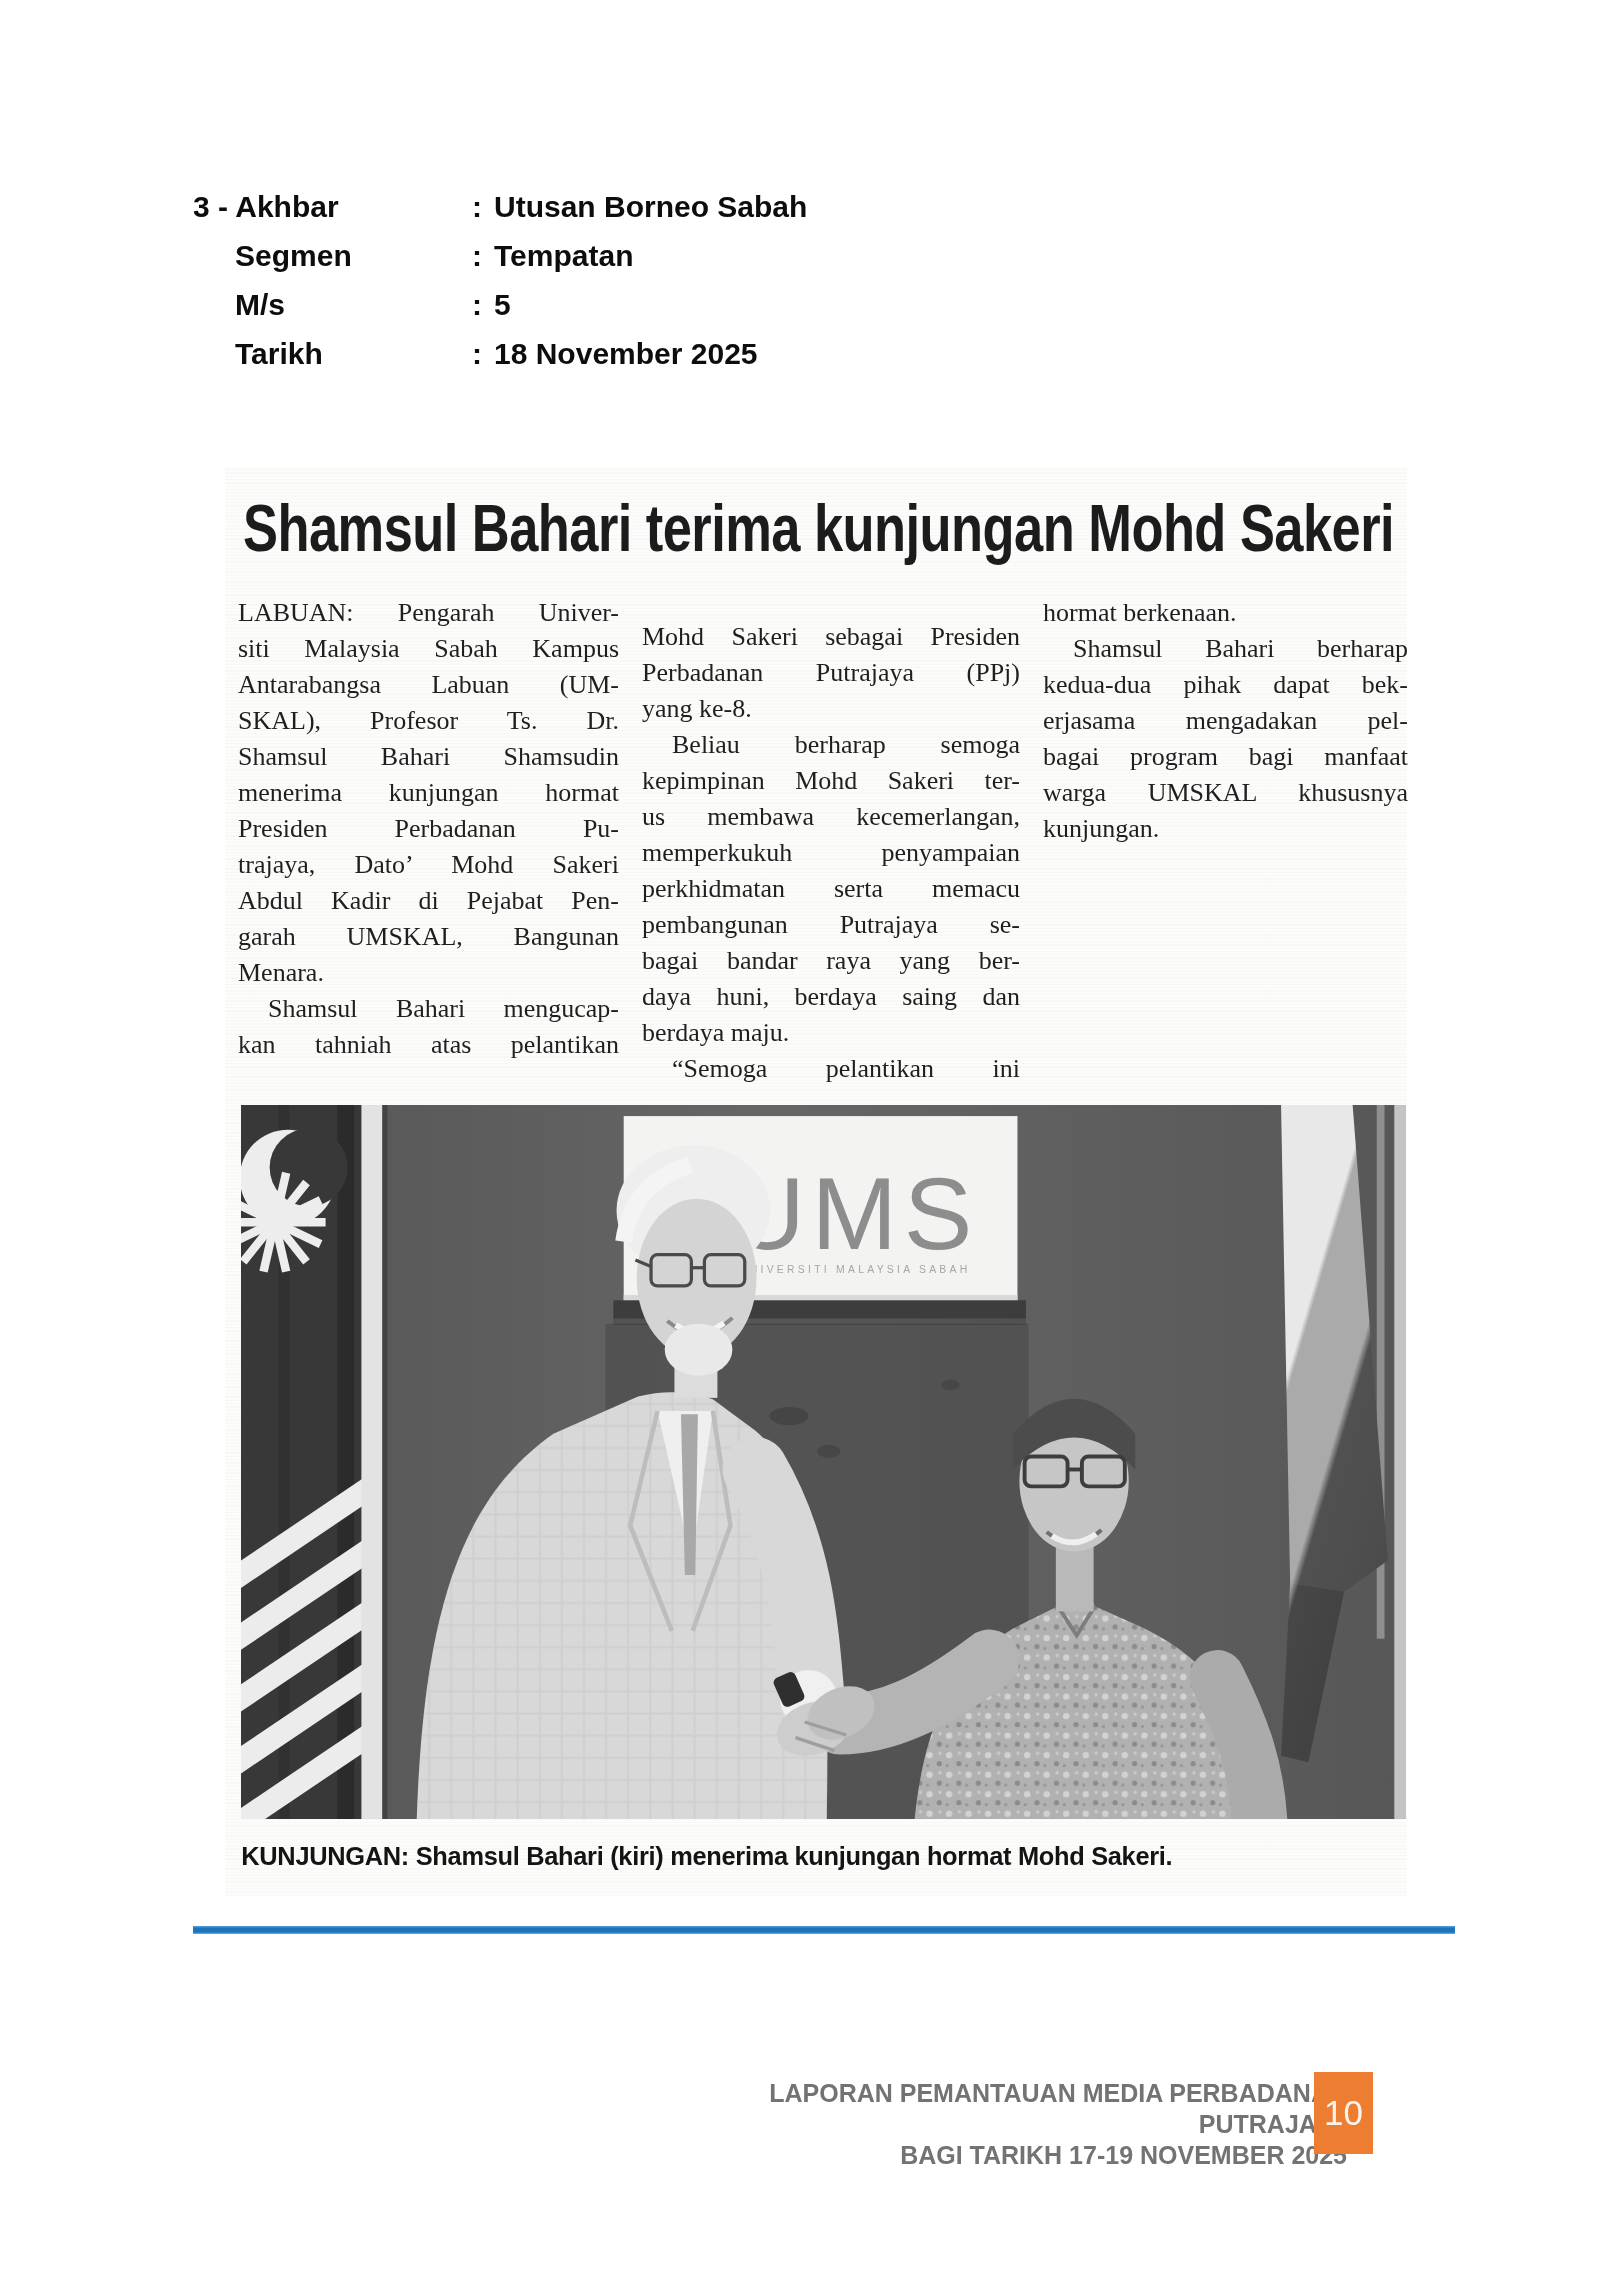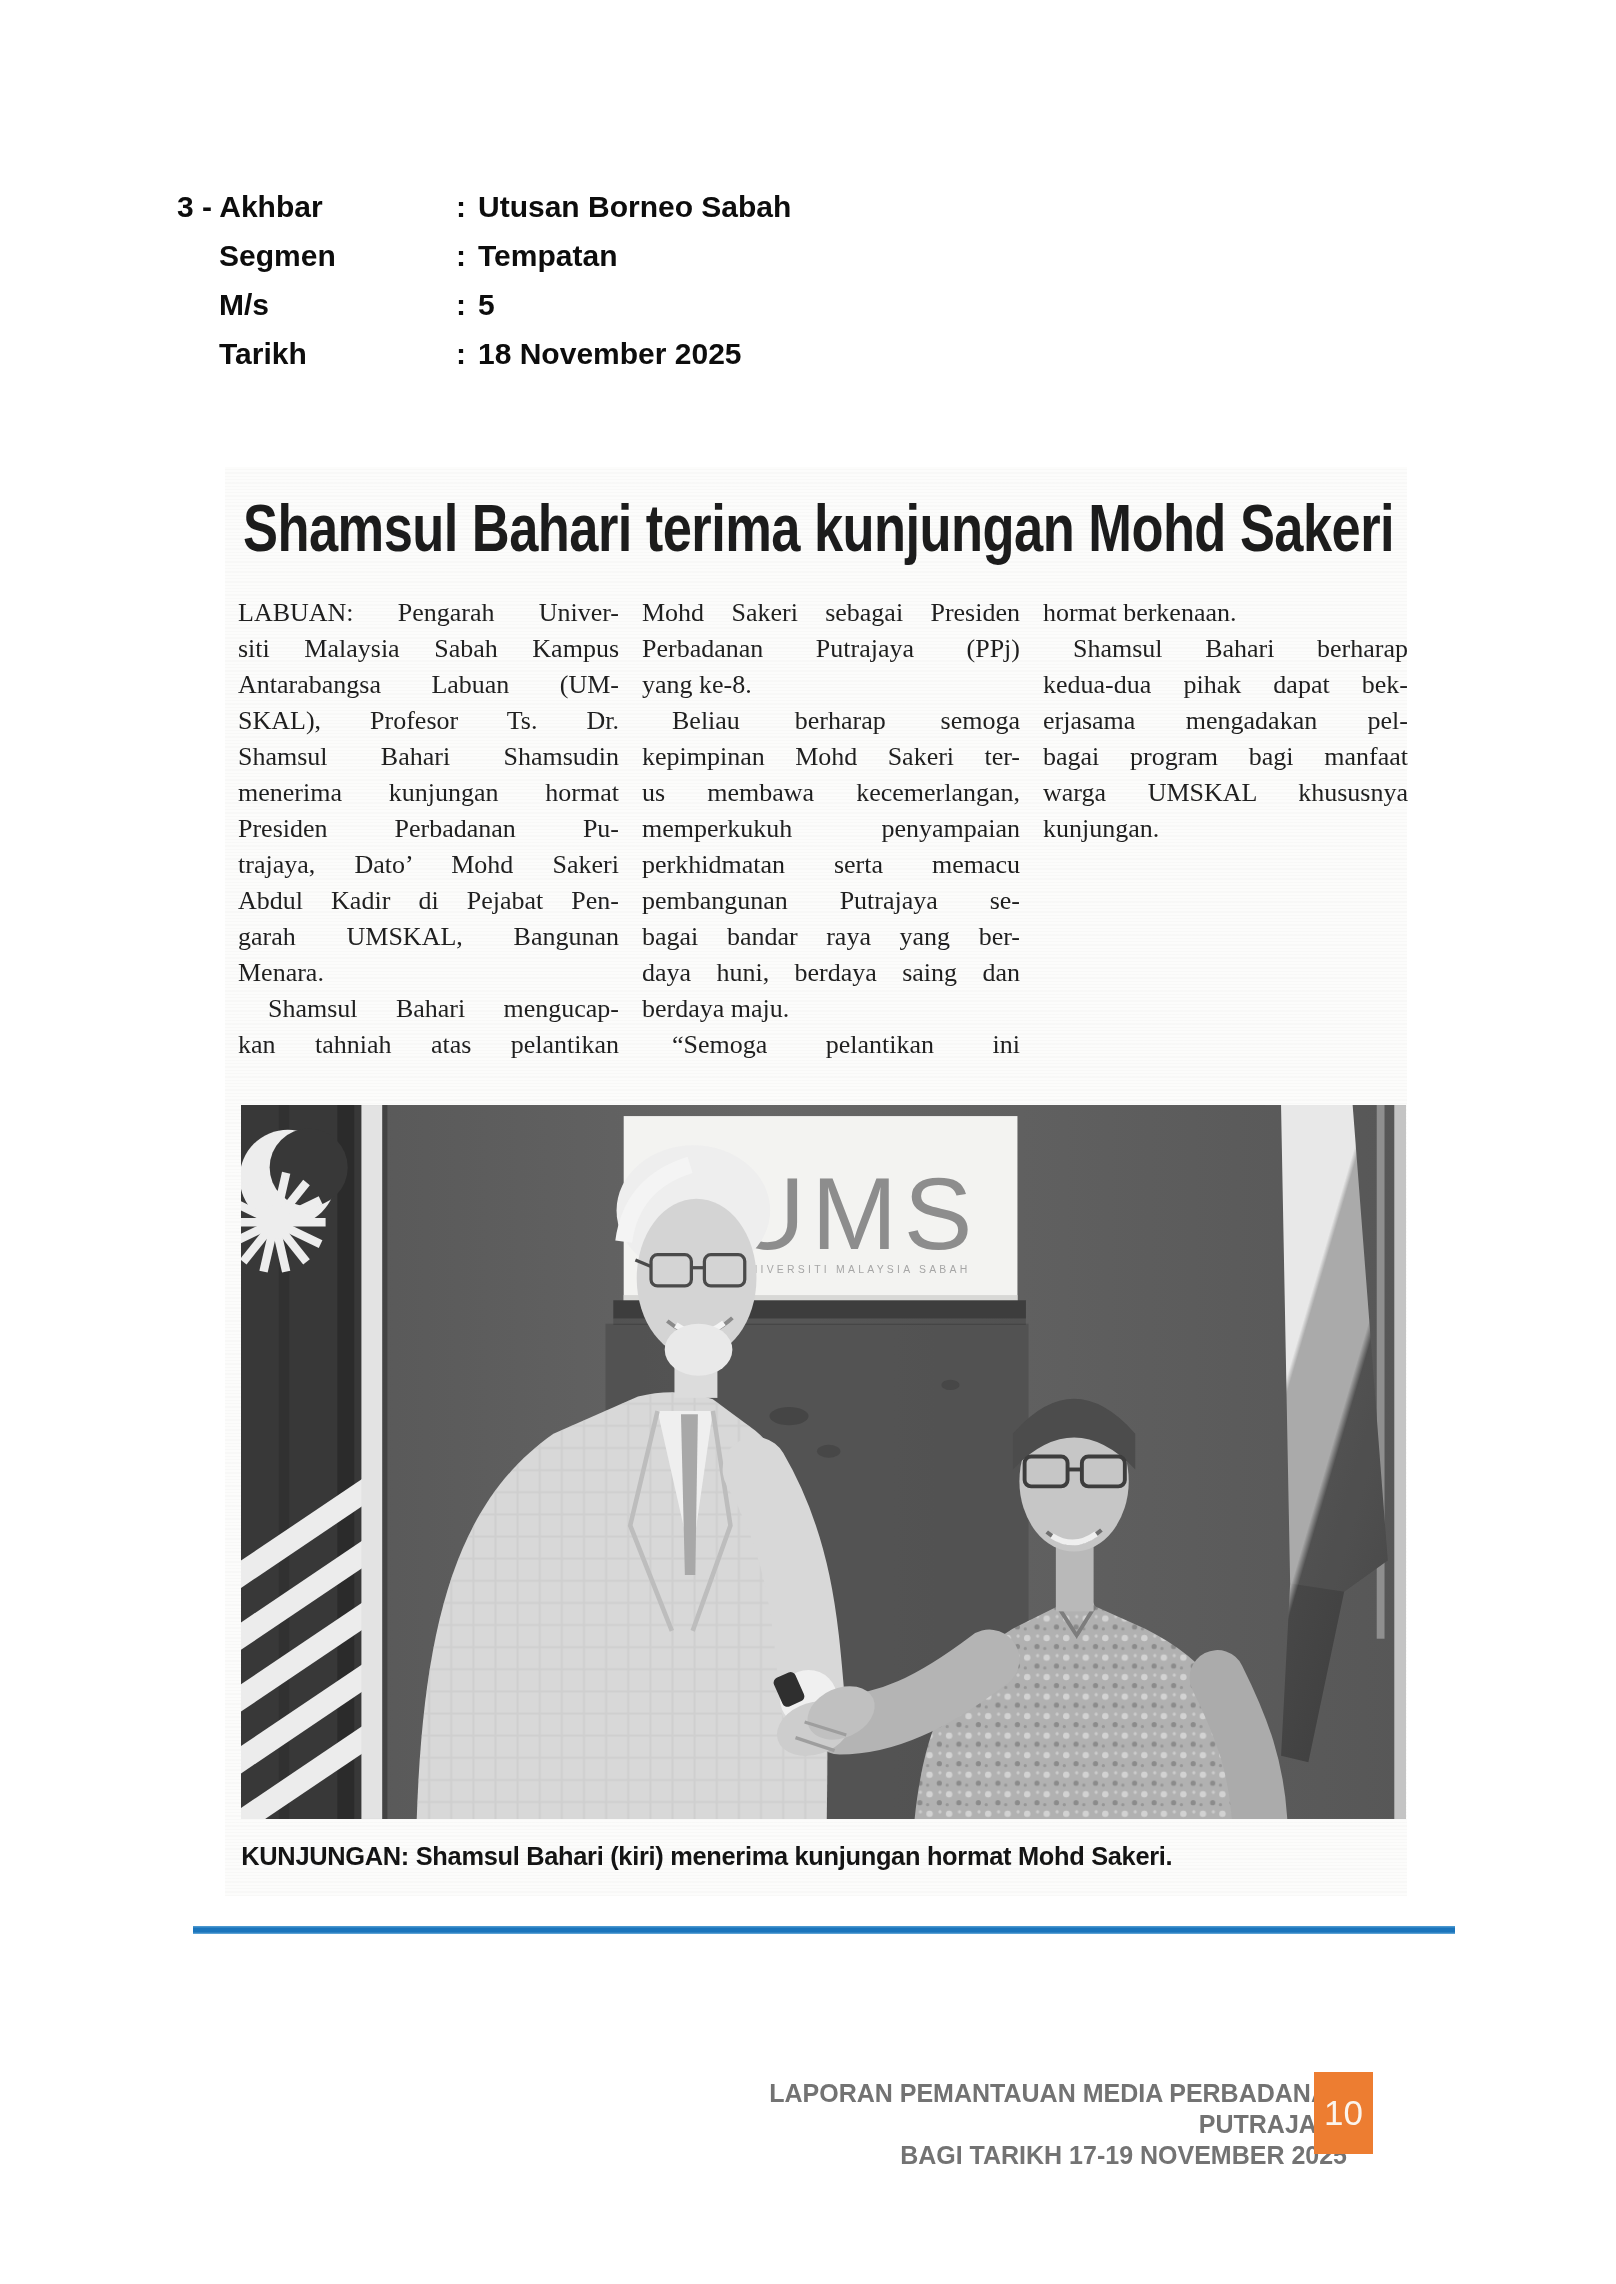--- a/index.html
+++ b/index.html
@@ -6,21 +6,21 @@
   .page{
     position:relative;
     width:1616px;height:2284px;
     background:#ffffff;
     font-family:"Liberation Sans", sans-serif;
     color:#111;
     overflow:hidden;
   }
 
   
-  .meta{position:absolute;left:177px;top:190px;width:912px;}
+  .meta{position:absolute;left:193px;top:190px;width:912px;}
   .meta-row{display:flex;align-items:flex-start;height:49px;font-size:30px;font-weight:bold;color:#0d0d0d;}
   .meta-label-group{width:279px;flex:0 0 279px;}
   .meta-row.indented .meta-label-group{padding-left:42px;box-sizing:border-box;}
   .meta-colon{width:22px;flex:0 0 22px;}
   .meta-value{flex:1;}
 
   
   .clipping{
     position:absolute;left:225px;top:467px;width:1182px;height:1429px;
     background:
@@ -31,21 +31,21 @@
     position:absolute;left:18px;top:23.4px;
     font-size:66px;font-weight:bold;color:#1c1c1c;
     letter-spacing:-0.7px;white-space:nowrap;
     transform:scaleX(0.795);transform-origin:left top;
   }
   .article{
     position:absolute;left:13px;top:128px;display:flex;gap:23px;
     font-family:"Liberation Serif", serif;font-size:26px;line-height:36px;color:#1f1f1f;
   }
   .article .col{box-sizing:border-box;}
-  .col-1{width:381px;} .col-2{width:378px;} .col-3{width:365px;}
+  .col-1{width:381px;} .col-2{width:378px;margin-top:24px;} .col-3{width:365px;}
   .just{text-align:justify;text-align-last:justify;white-space:pre-line;}
   .lastline{text-align:left;white-space:pre-line;}
   .indent{text-indent:30px;}
   .lead-label{font-weight:normal;}
 
   
   .photo{position:absolute;left:16.3px;top:638px;width:1024px;height:714px;background:#5d5d5d;}
   .photo svg{display:block;}
 
   .caption{

